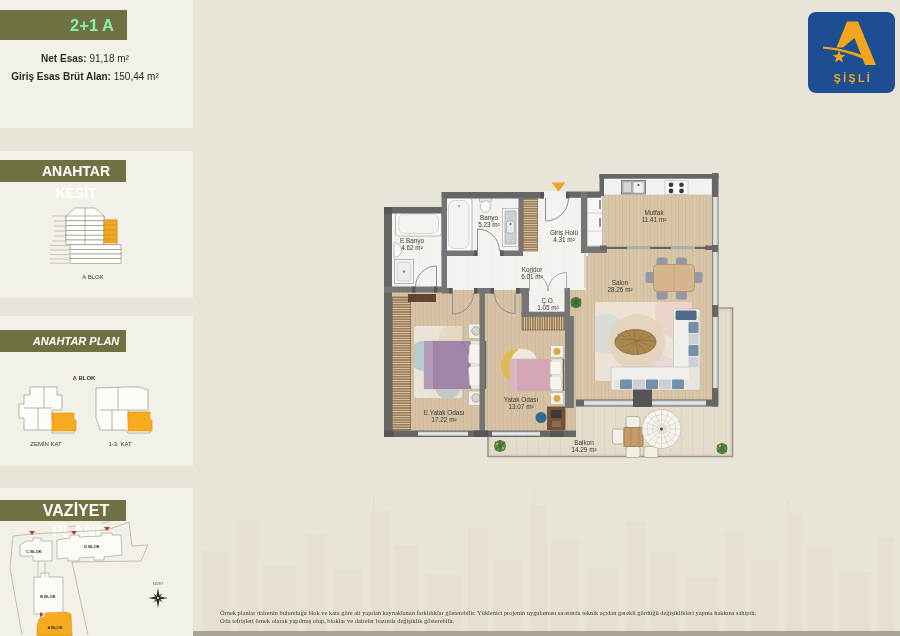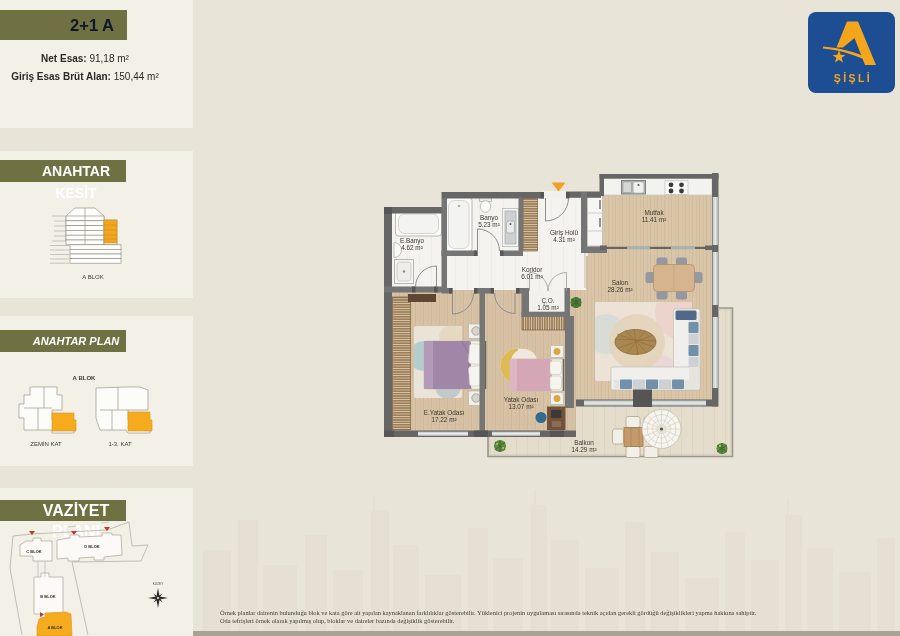--- a/index.html
+++ b/index.html
@@ -40,21 +40,21 @@
 <rect x="341" y="10" width="2" height="16"></rect>
 <rect x="594" y="20" width="2" height="16"></rect>
 <rect x="180" y="16" width="2" height="15"></rect>
 </g>
 </svg>
 
 <div class="abs" style="left:193px;top:631px;width:707px;height:5px;background:#a8a395"></div>
 
 <div class="panel" style="top:0;height:128px"></div>
 
-<div class="abs" style="top:10px;left:0;width:114px;height:30px;font-size:16.5px;line-height:30px;background:#6f7143;color:#0f172a;font-weight:bold;text-align:right;padding-right:13px;">2+1 A</div>
+<div class="abs" style="top:10px;left:0;width:114px;height:30px;font-size:16.5px;line-height:30px;background:#6f7143;color:#86efac;font-weight:bold;text-align:right;padding-right:13px;">2+1 A</div>
 
 <div class="abs" style="top:50px;left:0;width:170px;text-align:center;font-size:10px;color:#2c2a25;line-height:17.5px">
 <div><b>Net Esas:</b> 91,18 m²</div>
 <div><b>Giriş Esas Brüt Alan:</b> 150,44 m²</div>
 </div>
 
 <div class="panel" style="top:151px;height:147px"></div>
 
 <div class="hdr" style="top:160px;height:22px;font-size:14px;line-height:22px;">ANAHTAR KESİT</div>
 

